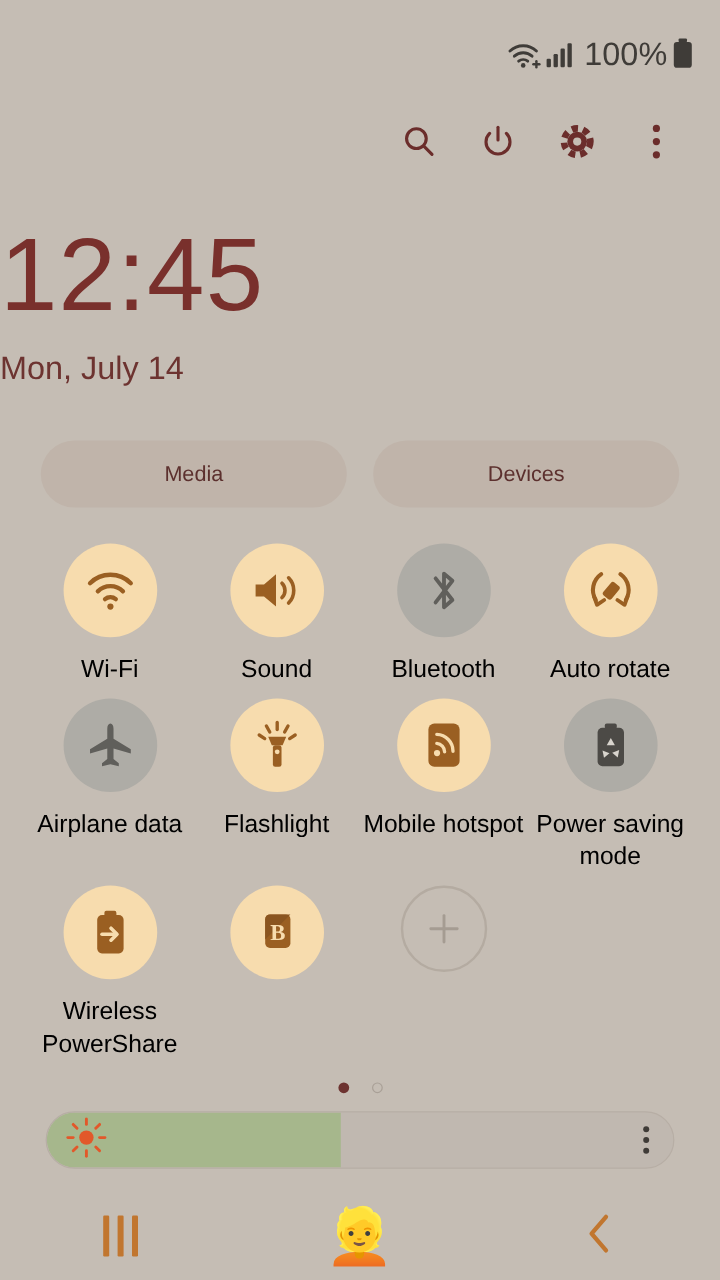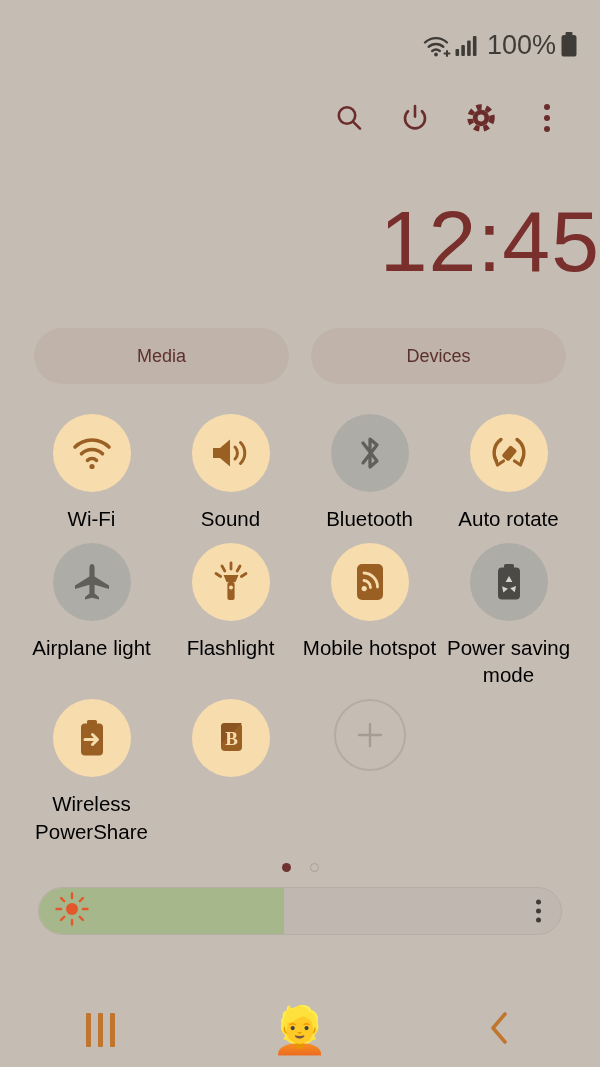--- a/index.html
+++ b/index.html
@@ -38,21 +38,21 @@
   }
   .toolbar .tb-btn {
     width: 34px; height: 34px;
     display: flex; align-items: center; justify-content: center;
     cursor: pointer;
   }
   .dots-vert { display: flex; flex-direction: column; gap: 5px; align-items: center; }
   .dots-vert i { width: 6px; height: 6px; border-radius: 50%; background: #6b2d2b; display: block; }
 
   
-  .clockblock { text-align: right; margin-top: 48px; }
+  .clockblock { text-align: left; margin-top: 36px; }
   .clock {
     font-size: 86px; font-weight: 300; color: #79302c;
     line-height: 1; letter-spacing: 1px;
   }
   .date {
     margin-top: 20px;
     font-size: 27px; color: #6d3330; font-weight: 400;
   }
 
   
@@ -204,20 +204,21 @@
       <span class="dots-vert">
           <i></i>
           <i></i>
           <i></i>
         </span>
     </div>
   </div>
 
   <div class="clockblock">
     <div class="clock">12:45</div>
+    <div class="date">Mon, July 14</div>
   </div>
 
   <div class="pills">
     <div class="pill">Media</div>
     <div class="pill">Devices</div>
   </div>
 
   <div class="tiles">
 
     <div class="tile">
@@ -270,21 +271,21 @@
       </div>
       <div class="label">Auto rotate</div>
     </div>
 
     <div class="tile off">
       <div class="circle">
         <svg width="44" height="44" viewBox="0 0 44 44">
           <path d="M22 4 C23.6 4 24.6 5.8 24.6 8.3 V16.6 L39 25.4 V29 L24.6 24.8 V33.5 L29 37 V39.6 L22 37.8 L15 39.6 V37 L19.4 33.5 V24.8 L5 29 V25.4 L19.4 16.6 V8.3 C19.4 5.8 20.4 4 22 4 Z" fill="#605f5b"></path>
         </svg>
       </div>
-      <div class="label">Airplane light</div>
+      <div class="label">Airplane data</div>
     </div>
 
     <div class="tile">
       <div class="circle">
         <svg width="40" height="44" viewBox="0 0 40 44">
           <g stroke="#9a5f22" stroke-width="2.8" stroke-linecap="round">
             <path d="M20 3 V9"></path>
             <path d="M11 6 L13.8 11"></path>
             <path d="M29 6 L26.2 11"></path>
             <path d="M5 13.5 L9.6 16.5"></path>

